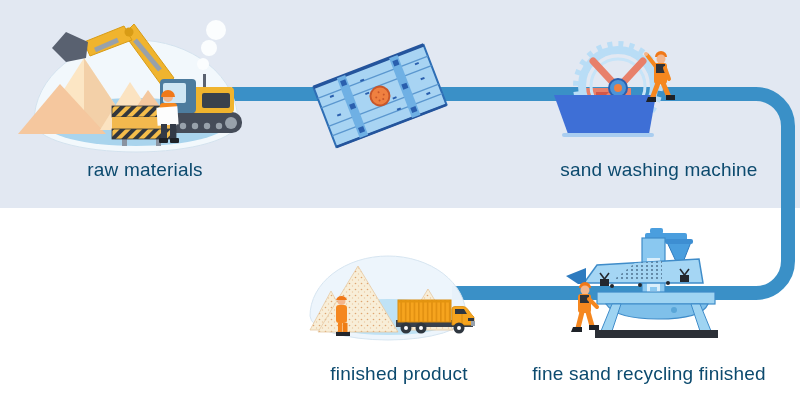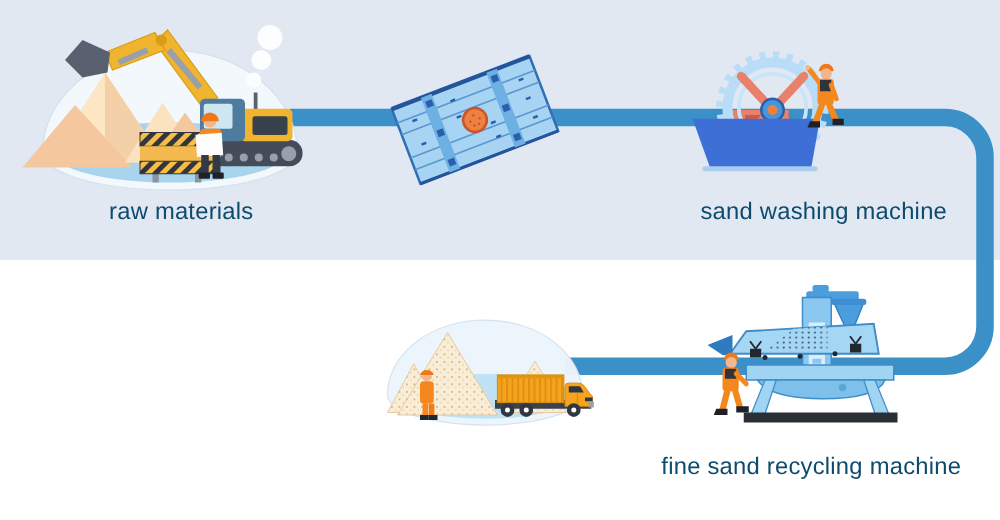--- a/index.html
+++ b/index.html
@@ -247,14 +247,15 @@
         <line x1="582" y1="312" x2="578" y2="328" stroke="#f5871f" stroke-width="5"></line>
         <line x1="588" y1="312" x2="592" y2="326" stroke="#f5871f" stroke-width="5"></line>
         <path d="M 573 327 h 9 v 5 h -11 z" fill="#1e2228"></path>
         <path d="M 589 325 h 10 v 5 h -10 z" fill="#1e2228"></path>
       </g>
     </g>
   </svg>
 
   <div class="stage-label lbl-raw">raw materials</div>
   <div class="stage-label lbl-wash">sand washing machine</div>
-  <div class="stage-label lbl-recycling">fine sand recycling machine</div>
+  <div class="stage-label lbl-finished">finished product</div>
+  <div class="stage-label lbl-recycling">fine sand recycling finished</div>
 </div>
 
 </body></html>

